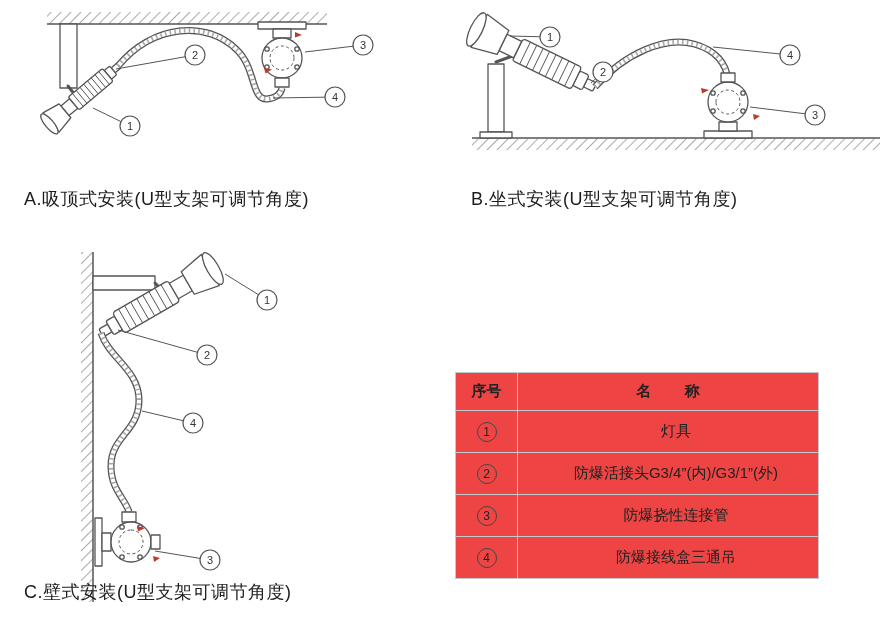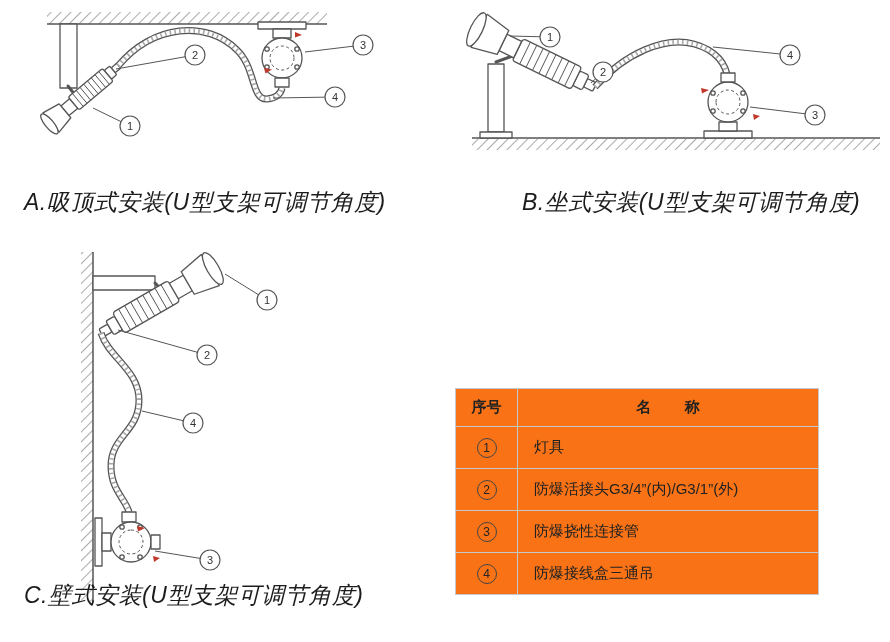--- a/index.html
+++ b/index.html
@@ -16,56 +16,56 @@
     color:var(--text);
   }
   .page{position:relative;width:890px;height:642px;background:#fff;}
 
   .fig{position:absolute;}
   .fig-a{left:15px;top:8px;width:445px;height:165px;}
   .fig-b{left:460px;top:8px;width:430px;height:165px;}
   .fig-c{left:15px;top:250px;width:420px;height:362px;}
 
   .caption{
-    position:absolute;font-size:23px;font-weight:500;
-    letter-spacing:.5px;color:var(--text);white-space:nowrap;font-style:italic;
+    position:absolute;font-size:18px;font-weight:500;
+    letter-spacing:.5px;color:var(--text);white-space:nowrap;
   }
   .caption-a{left:24px;top:187px;}
-  .caption-b{left:522px;top:187px;}
+  .caption-b{left:471px;top:187px;}
   .caption-c{left:24px;top:580px;}
 
   
   .sym, .struct{fill:#fff;stroke:var(--line);stroke-width:1.3;stroke-linejoin:round;}
   #lamp *, #jbox *{vector-effect:non-scaling-stroke;}
   .fins{fill:none;stroke:var(--line);stroke-width:1;}
   .dashed{fill:none;stroke:var(--line);stroke-width:1;stroke-dasharray:3 2.5;}
   .surface-line{stroke:var(--line);stroke-width:1.5;}
   .hatch-fill{fill:url(#hatch);stroke:none;}
   .link{stroke:var(--line);stroke-width:3;stroke-linecap:round;}
   .tube-outer{fill:none;stroke:var(--line);stroke-width:7;}
   .tube-inner{fill:none;stroke:#ffffff;stroke-width:4.4;}
   .tube-rib{fill:none;stroke:#999;stroke-width:4.4;stroke-dasharray:1.6 3.2;opacity:.85;}
   .callout line{stroke:var(--line);stroke-width:1;}
   .callout circle{fill:#fff;stroke:var(--line);stroke-width:1.2;}
   .callout text{font:11px "Liberation Sans", sans-serif;fill:#333;text-anchor:middle;}
   .mark{fill:var(--accent-red);stroke:none;}
 
   
   .parts-table{
-    position:absolute;left:455px;top:388px;width:364px;
-    border-collapse:collapse;background:#f97316;
+    position:absolute;left:455px;top:372px;width:364px;
+    border-collapse:collapse;background:#ef4444;
   }
   .parts-table th,.parts-table td{
     border:1px solid var(--table-border);
     font-size:15px;color:#222;
   }
   .parts-table th{height:38px;font-weight:600;text-align:center;white-space:pre;}
   .parts-table td{height:42px;}
   .col-no{width:62px;text-align:center;}
-  .col-name{padding-left:16px;text-align:left;margin-top:41px;}
+  .col-name{padding-left:16px;text-align:center;margin-top:41px;}
   .circ{
     display:inline-flex;align-items:center;justify-content:center;
     width:20px;height:20px;border:1px solid #444;border-radius:50%;
     font-size:12px;line-height:1;color:#222;
   }
 </style>
 </head>
 <body>
 
 <div class="page">

